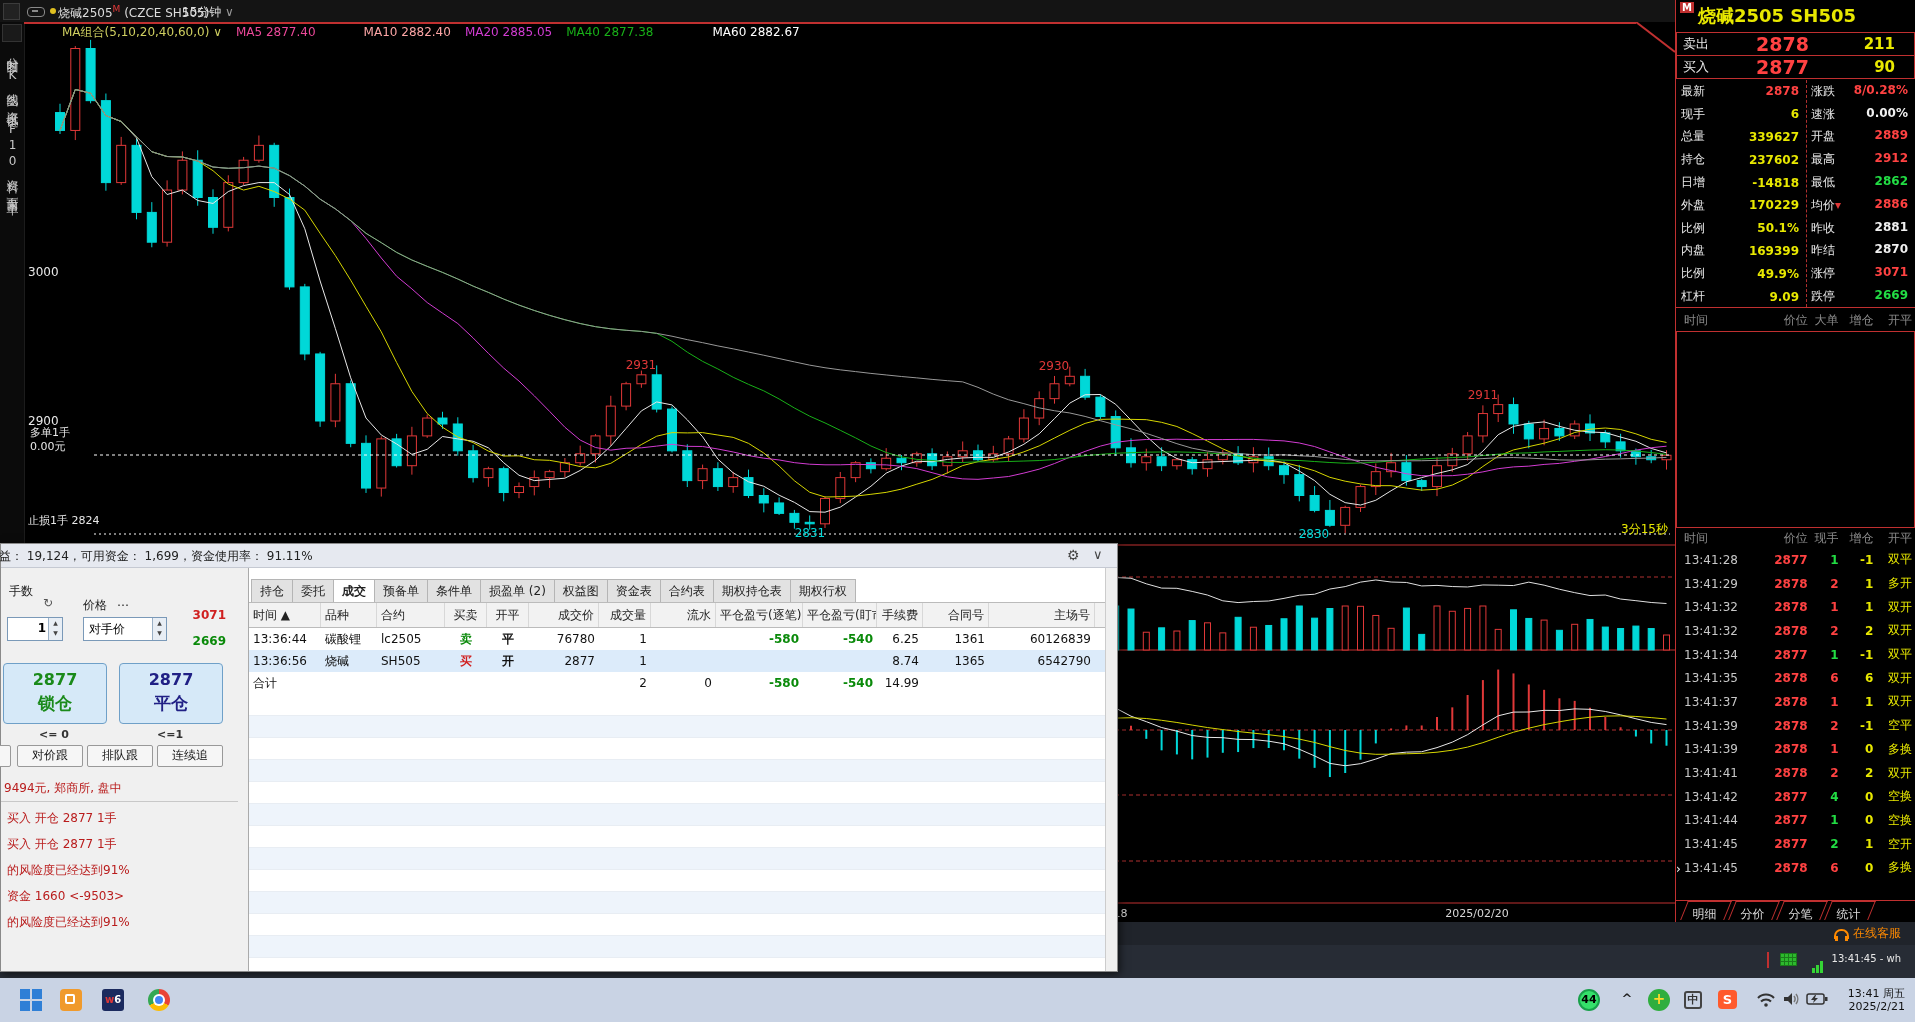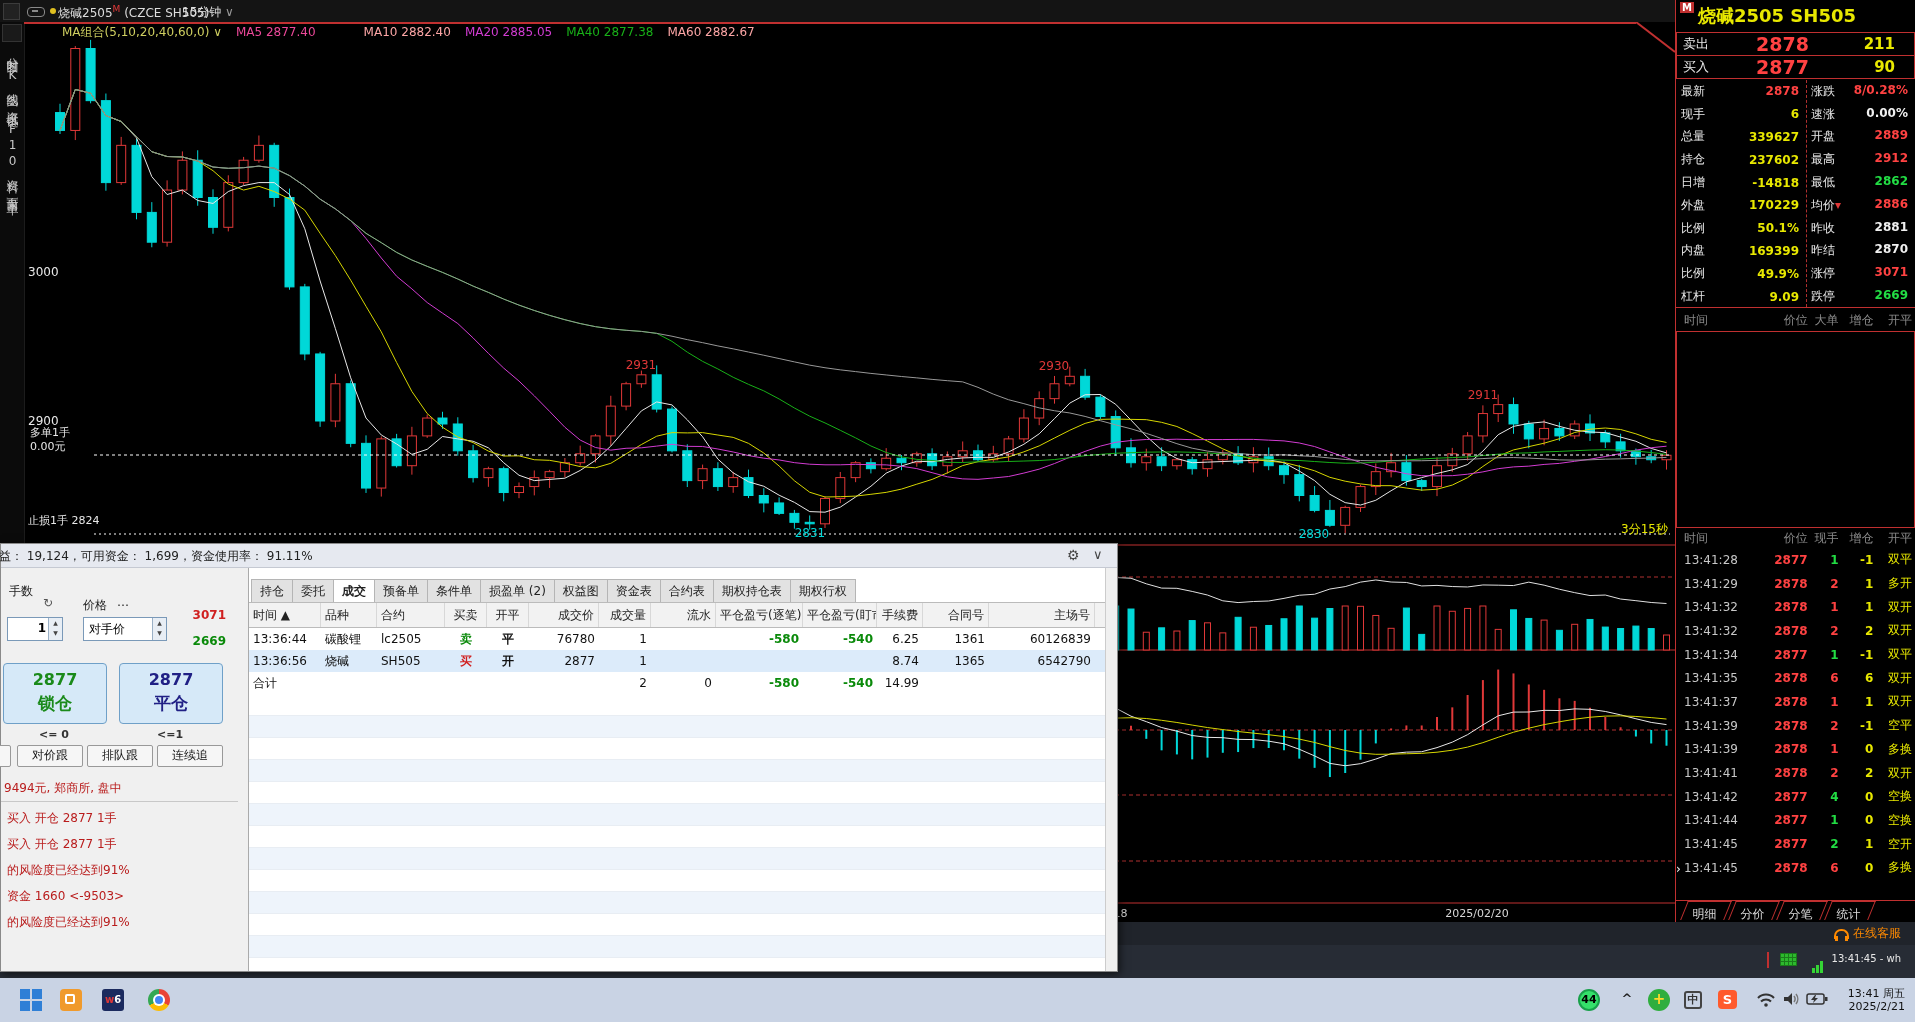--- a/index.html
+++ b/index.html
@@ -141,21 +141,21 @@
 <div id="app">
 
   <div id="topbar">
     <span class="wicon"></span>
     <span class="link"></span>
     <span class="dot"></span>
     <span class="t" style="left:58px"><span>烧碱2505</span><span class="supM">M</span> <span>(CZCE SH505)</span></span>
     <span class="t" style="left:182px"><span>15分钟</span> <span style="color:#999">∨</span></span>
   </div>
 
-  <div id="ma-line"><span>MA组合(5,10,20,40,60,0) ∨</span><span style="color: #ec4899;">MA5 2877.40</span><span style="color: #fca5a5; padding-left: 34px;">MA10 2882.40</span><span style="color: rgb(210, 60, 210);">MA20 2885.05</span><span style="color: rgb(24, 176, 24);">MA40 2877.38</span><span style="color: #fca5a5;">MA60 2882.67</span></div>
+  <div id="ma-line"><span>MA组合(5,10,20,40,60,0) ∨</span><span style="color: #ec4899;">MA5 2877.40</span><span style="color: #fca5a5; padding-left: 34px;">MA10 2882.40</span><span style="color: rgb(210, 60, 210);">MA20 2885.05</span><span style="color: rgb(24, 176, 24);">MA40 2877.38</span><span style="color: #ffffff; margin-left: 45px;">MA60 2882.67</span></div>
 
   <div id="sidebar">
     <div class="corner"></div>
   <span class="side-item">分时图</span>
       <span class="side-item">K线图</span>
       <span class="side-item">资讯链</span>
       <span class="side-item">F10资料</span>
       <span class="side-item">页面下单</span>
     </div>
 

